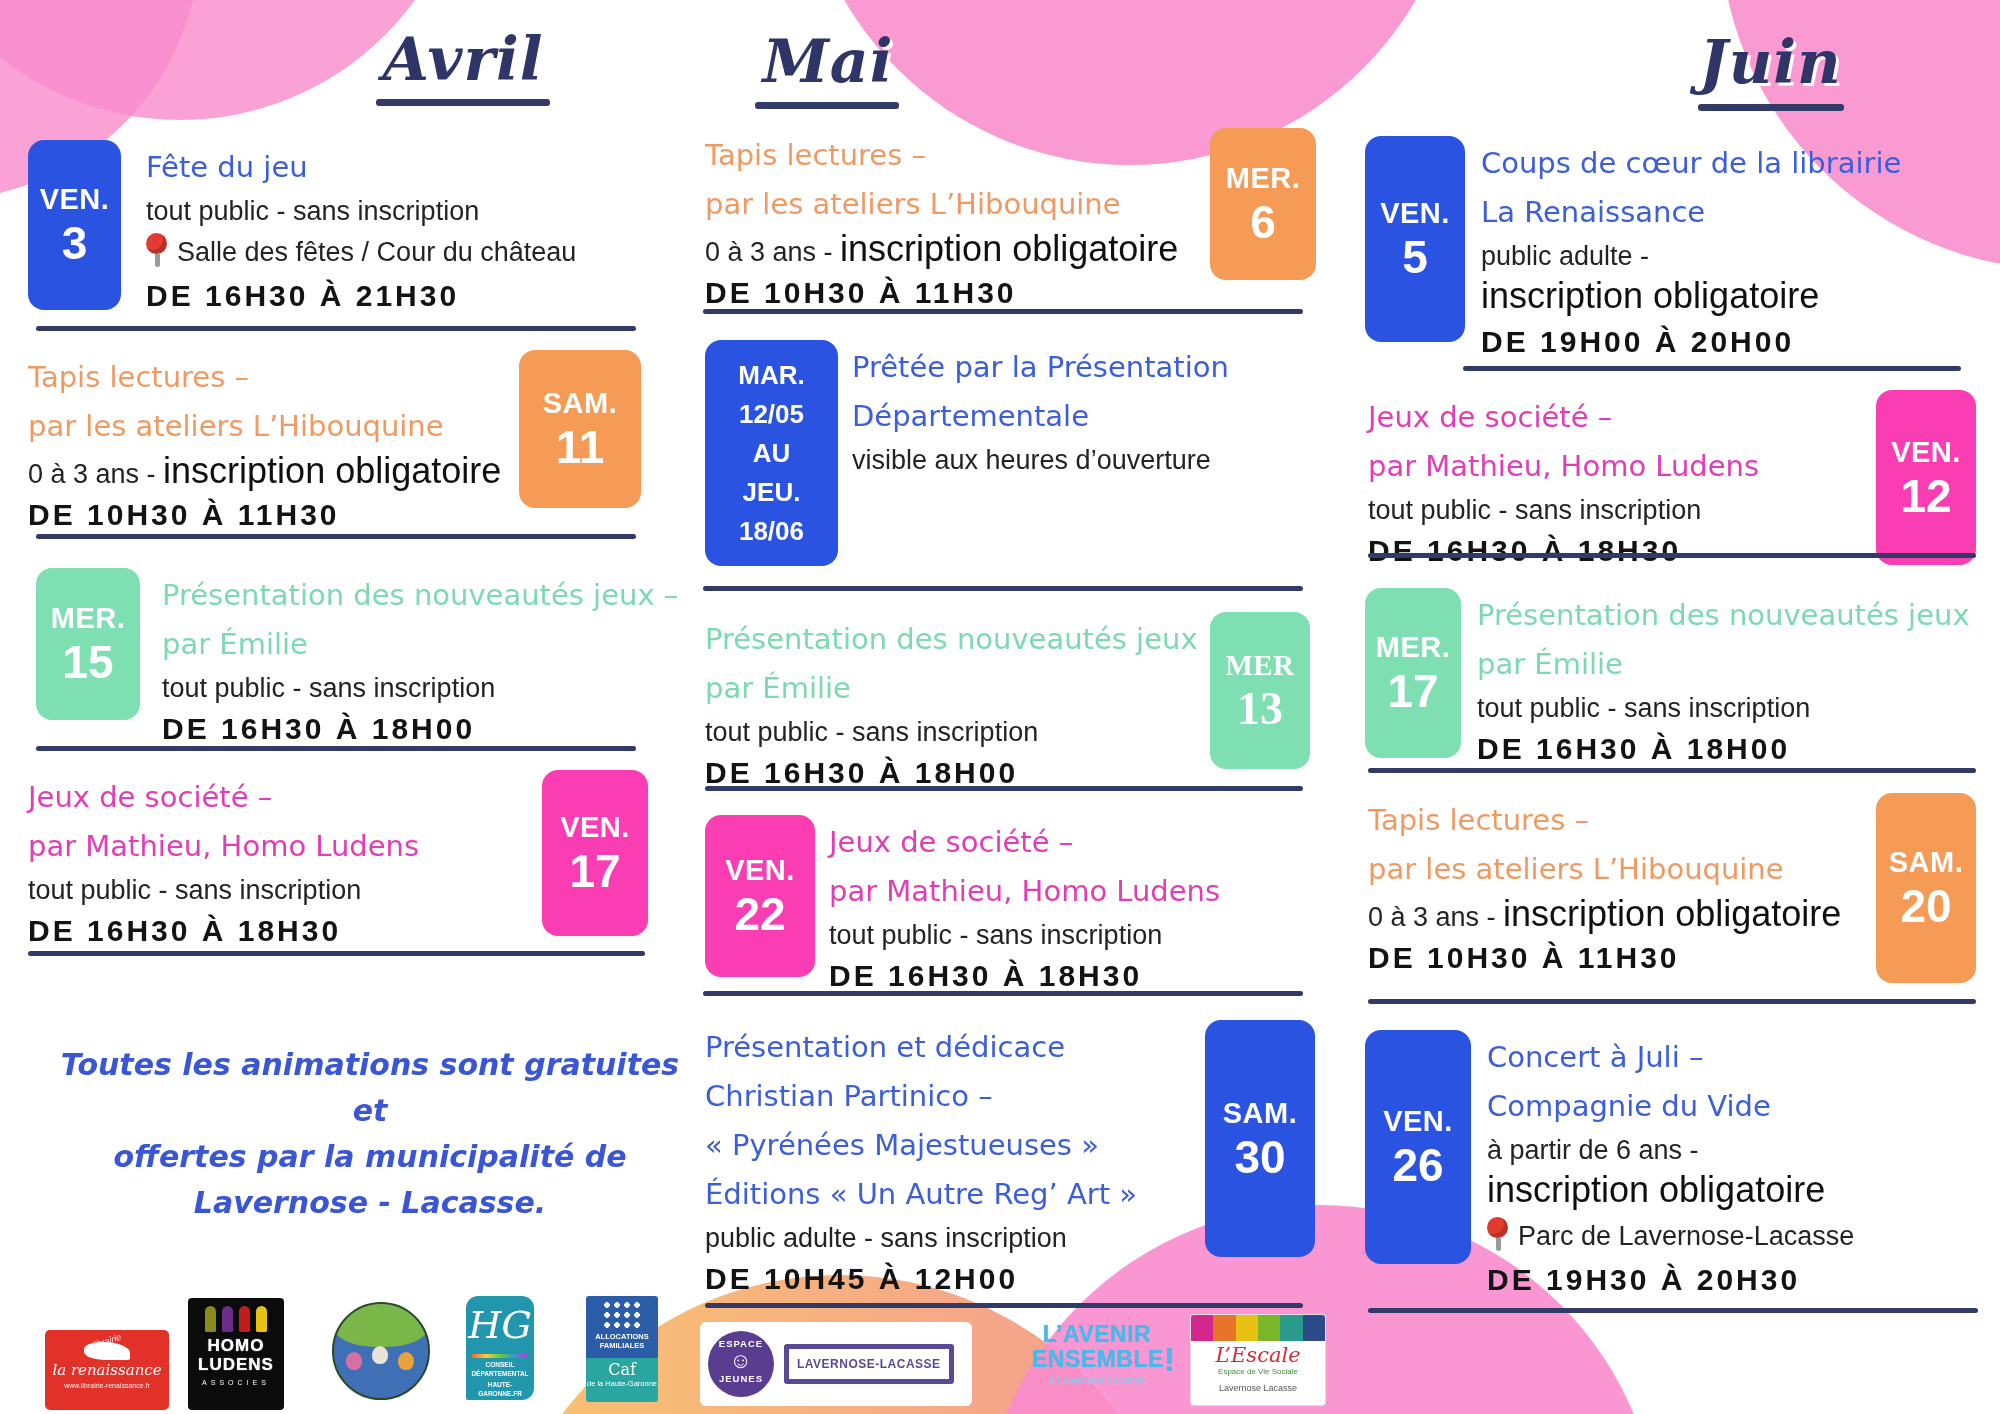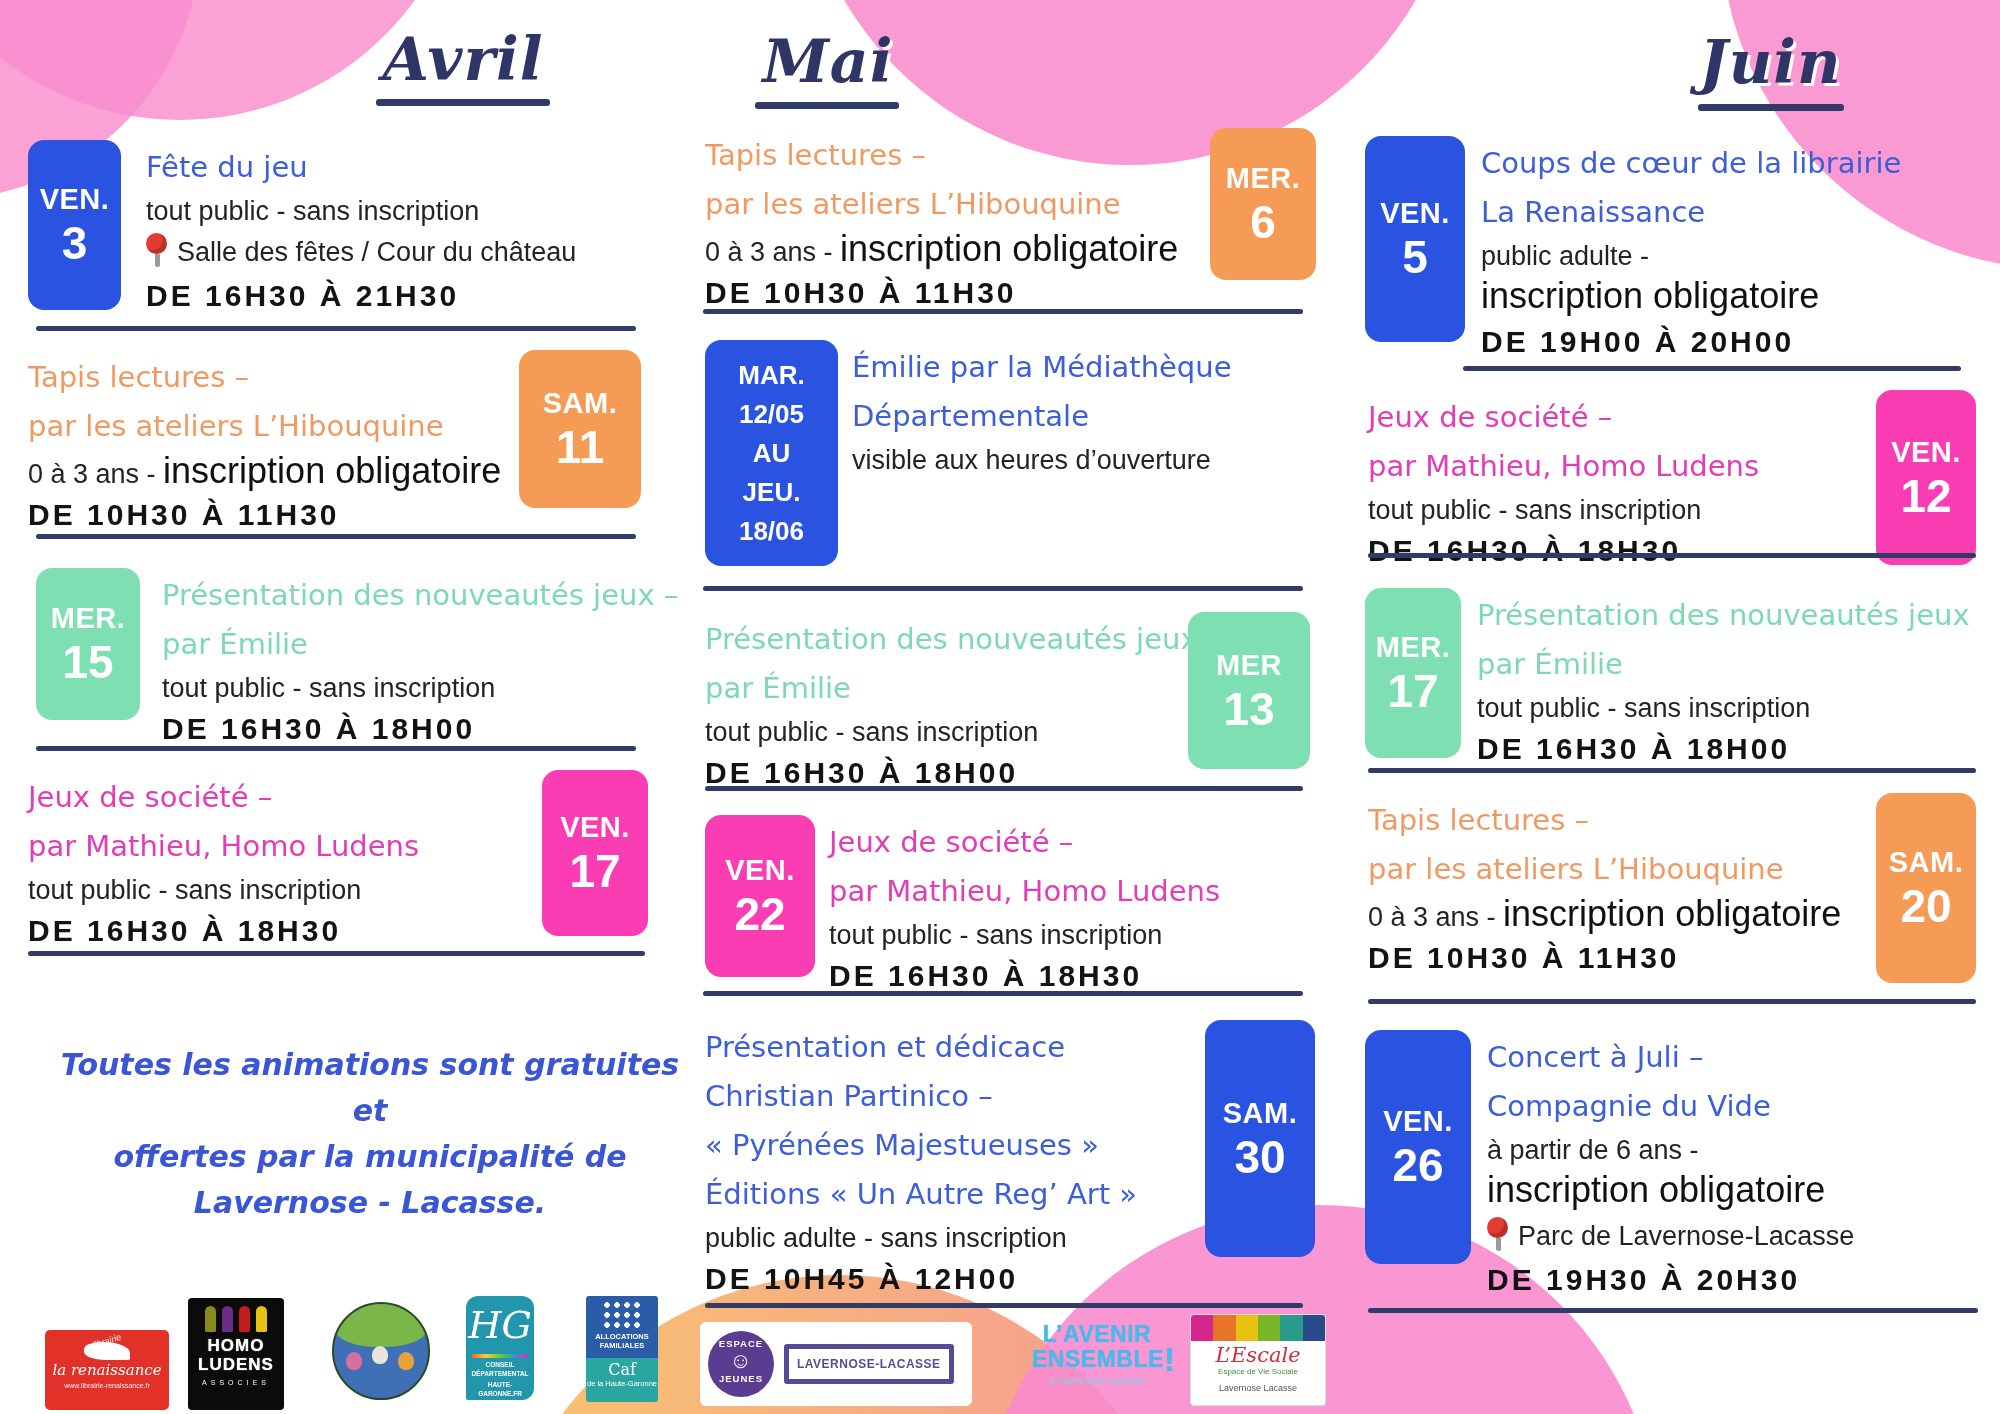--- a/index.html
+++ b/index.html
@@ -197,33 +197,33 @@
       </div>
       <div class="event-card" style="left: 697px; top: 340px; width: 600px;">
         <div class="badge" style="width: 133px; height: 226px; background: rgb(42, 83, 226); margin-right: 14px;">
           <div class="badge-ln-sm">MAR.</div>
           <div class="badge-ln-sm">12/05</div>
           <div class="badge-ln-sm">AU</div>
           <div class="badge-ln-sm">JEU.</div>
           <div class="badge-ln-sm">18/06</div>
         </div>
         <div class="etext">
-          <div class="ln ln-c"><span class="sg s-blue" style="color: rgb(60, 94, 216);">Émilie par la Médiathèque</span></div>
+          <div class="ln ln-c"><span class="sg s-blue" style="color: rgb(60, 94, 216);">Prêtée par la Présentation</span></div>
           <div class="ln ln-c"><span class="sg s-blue" style="color: rgb(60, 94, 216);">Départementale</span></div>
           <div class="ln ln-p"><span class="sg s-plain">visible aux heures d’ouverture</span></div>
         </div>
       </div>
       <div class="event-card" style="left: 697px; top: 612px; width: 605px;">
         <div class="etext" style="margin-right: 20px;">
           <div class="ln ln-c"><span class="sg s-mint" style="color: rgb(124, 217, 176);">Présentation des nouveautés jeux</span></div>
           <div class="ln ln-c"><span class="sg s-mint" style="color: rgb(124, 217, 176);">par Émilie</span></div>
           <div class="ln ln-p"><span class="sg s-plain">tout public - sans inscription</span></div>
           <div class="ln ln-t"><span class="sg s-time">DE 16H30 À 18H00</span></div>
         </div>
-        <div class="badge" style="width: 122px; height: 157px; background: rgb(125, 223, 178);">
+        <div class="badge" style="width: 100px; height: 157px; background: rgb(125, 223, 178); font-family: Liberation Serif, serif;">
           <div class="badge-day">MER</div>
           <div class="badge-num">13</div>
         </div>
       </div>
       <div class="event-card" style="left: 697px; top: 815px; width: 600px;">
         <div class="badge" style="width: 110px; height: 162px; background: rgb(251, 61, 180); margin-right: 14px;">
           <div class="badge-day">VEN.</div>
           <div class="badge-num">22</div>
         </div>
         <div class="etext">

